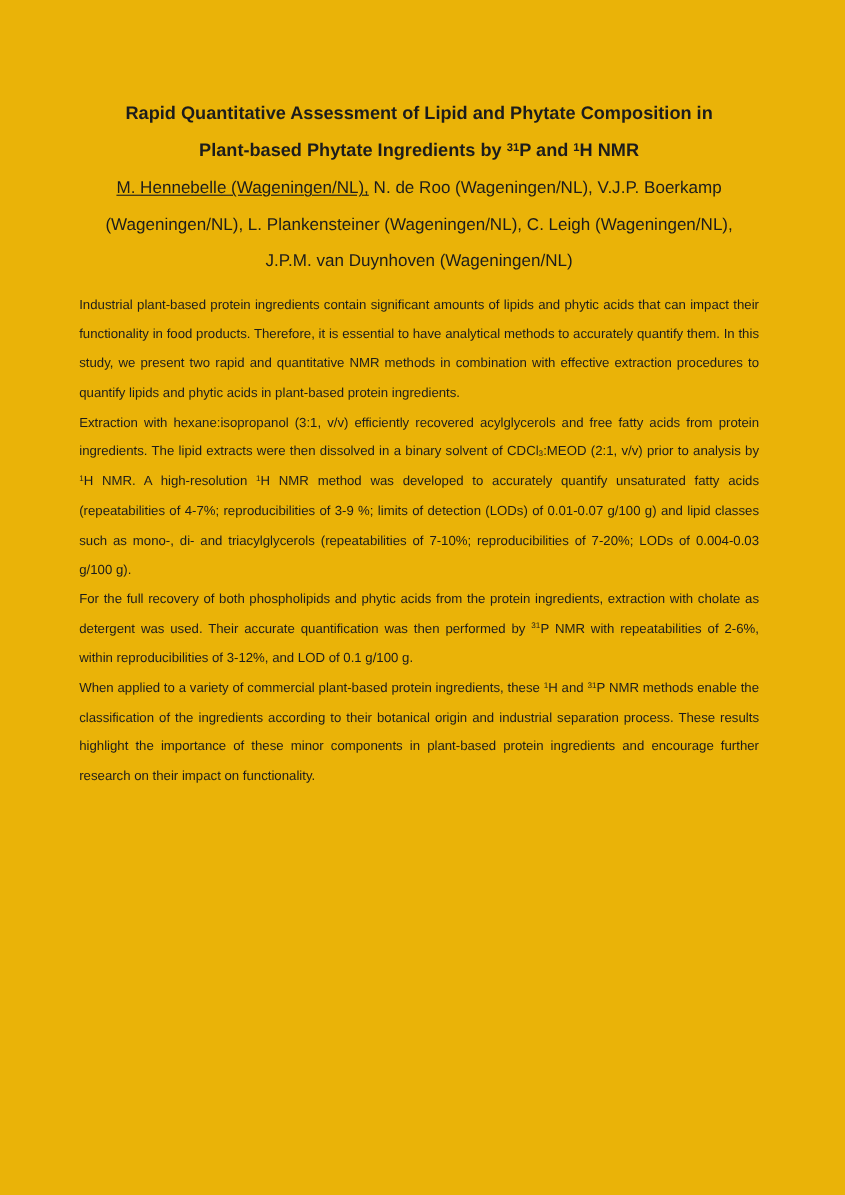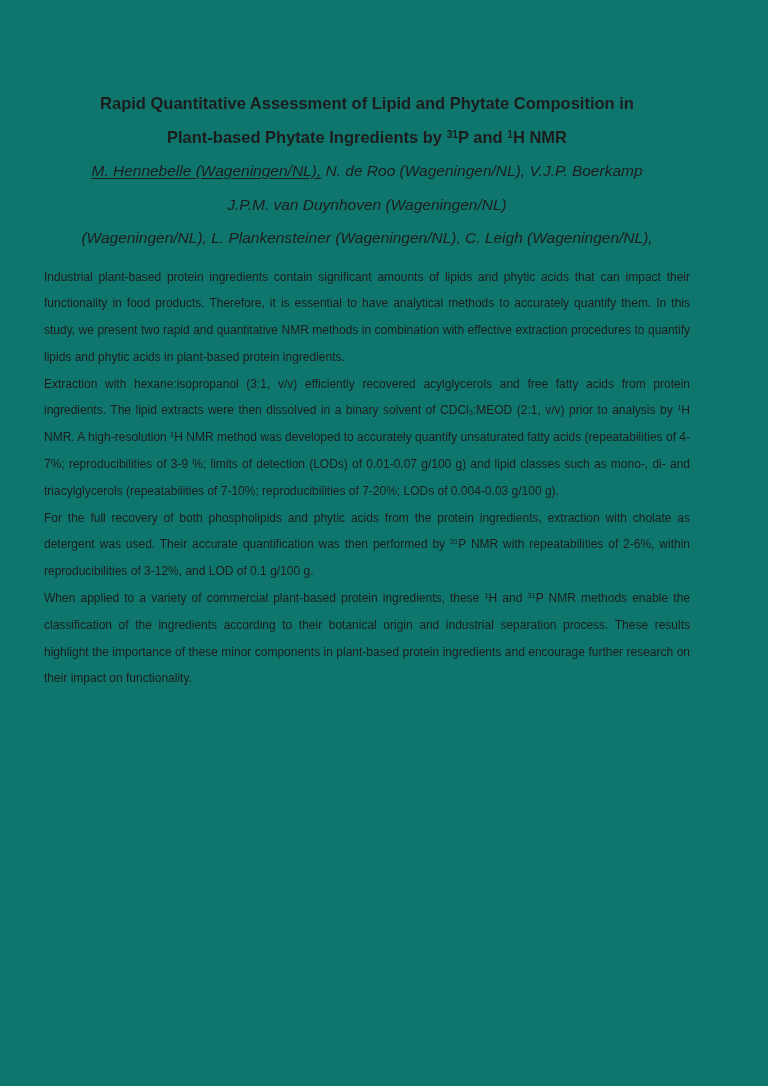--- a/index.html
+++ b/index.html
@@ -4,42 +4,41 @@
 <style>
   html, body {
     margin: 0;
     padding: 0;
     background: #ffffff;
   }
   .page {
     position: relative;
     width: 768px;
     height: 1086px;
-    background: #0f766e;
+    background: #eab308;
     box-sizing: border-box;
-    padding: 86px 78px 40px 44px;
+    padding: 86px 78px 40px 72px;
     font-family: "Liberation Sans", sans-serif;
     color: #1c1c1c;
     overflow: hidden;
   }
   .title {
     margin: 0;
     font-size: 16.5px;
     font-weight: bold;
     line-height: 34px;
     text-align: center;
   }
   .title-line { display: block; }
   .authors {
     margin: 0;
     font-size: 15.5px;
     font-weight: normal;
     line-height: 33.5px;
     text-align: center;
-    font-style: italic;
   }
   .author-line { display: block; }
   .abstract-body {
     margin-top: 9px;
     font-size: 12px;
     line-height: 26.8px;
     text-align: justify;
   }
   .abstract-body p {
     margin: 0;
@@ -64,22 +63,22 @@
 
 <div class="page">
 
   <h1 class="title">
     <span class="title-line"><span>Rapid Quantitative Assessment of Lipid and Phytate Composition in</span></span>
     <span class="title-line"><span>Plant-based Phytate Ingredients by </span><sup>31</sup><span>P and </span><sup>1</sup><span>H NMR</span></span>
   </h1>
 
   <div class="authors">
     <span class="author-line"><span class="seg-u">M. Hennebelle (Wageningen/NL),</span><span> N. de Roo (Wageningen/NL), V.J.P. Boerkamp</span></span>
+    <span class="author-line"><span>(Wageningen/NL), L. Plankensteiner (Wageningen/NL), C. Leigh (Wageningen/NL),</span></span>
     <span class="author-line"><span>J.P.M. van Duynhoven (Wageningen/NL)</span></span>
-    <span class="author-line"><span>(Wageningen/NL), L. Plankensteiner (Wageningen/NL), C. Leigh (Wageningen/NL),</span></span>
   </div>
 
   <div class="abstract-body">
     <p><span>Industrial plant-based protein ingredients contain significant amounts of lipids and phytic acids that can impact their functionality in food products. Therefore, it is essential to have analytical methods to accurately quantify them. In this study, we present two rapid and quantitative NMR methods in combination with effective extraction procedures to quantify lipids and phytic acids in plant-based protein ingredients.</span></p>
     <p><span>Extraction with hexane:isopropanol (3:1, v/v) efficiently recovered acylglycerols and free fatty acids from protein ingredients. The lipid extracts were then dissolved in a binary solvent of CDCl</span><sub>3</sub><span>:MEOD (2:1, v/v) prior to analysis by </span><sup>1</sup><span>H NMR. A high-resolution </span><sup>1</sup><span>H NMR method was developed to accurately quantify unsaturated fatty acids (repeatabilities of 4-7%; reproducibilities of 3-9 %; limits of detection (LODs) of 0.01-0.07 g/100 g) and lipid classes such as mono-, di- and triacylglycerols (repeatabilities of 7-10%; reproducibilities of 7-20%; LODs of 0.004-0.03 g/100 g).</span></p>
     <p><span>For the full recovery of both phospholipids and phytic acids from the protein ingredients, extraction with cholate as detergent was used. Their accurate quantification was then performed by </span><sup>31</sup><span>P NMR with repeatabilities of 2-6%, within reproducibilities of 3-12%, and LOD of 0.1 g/100 g.</span></p>
     <p><span>When applied to a variety of commercial plant-based protein ingredients, these </span><sup>1</sup><span>H and </span><sup>31</sup><span>P NMR methods enable the classification of the ingredients according to their botanical origin and industrial separation process. These results highlight the importance of these minor components in plant-based protein ingredients and encourage further research on their impact on functionality.</span></p>
   </div>
 
 </div>

